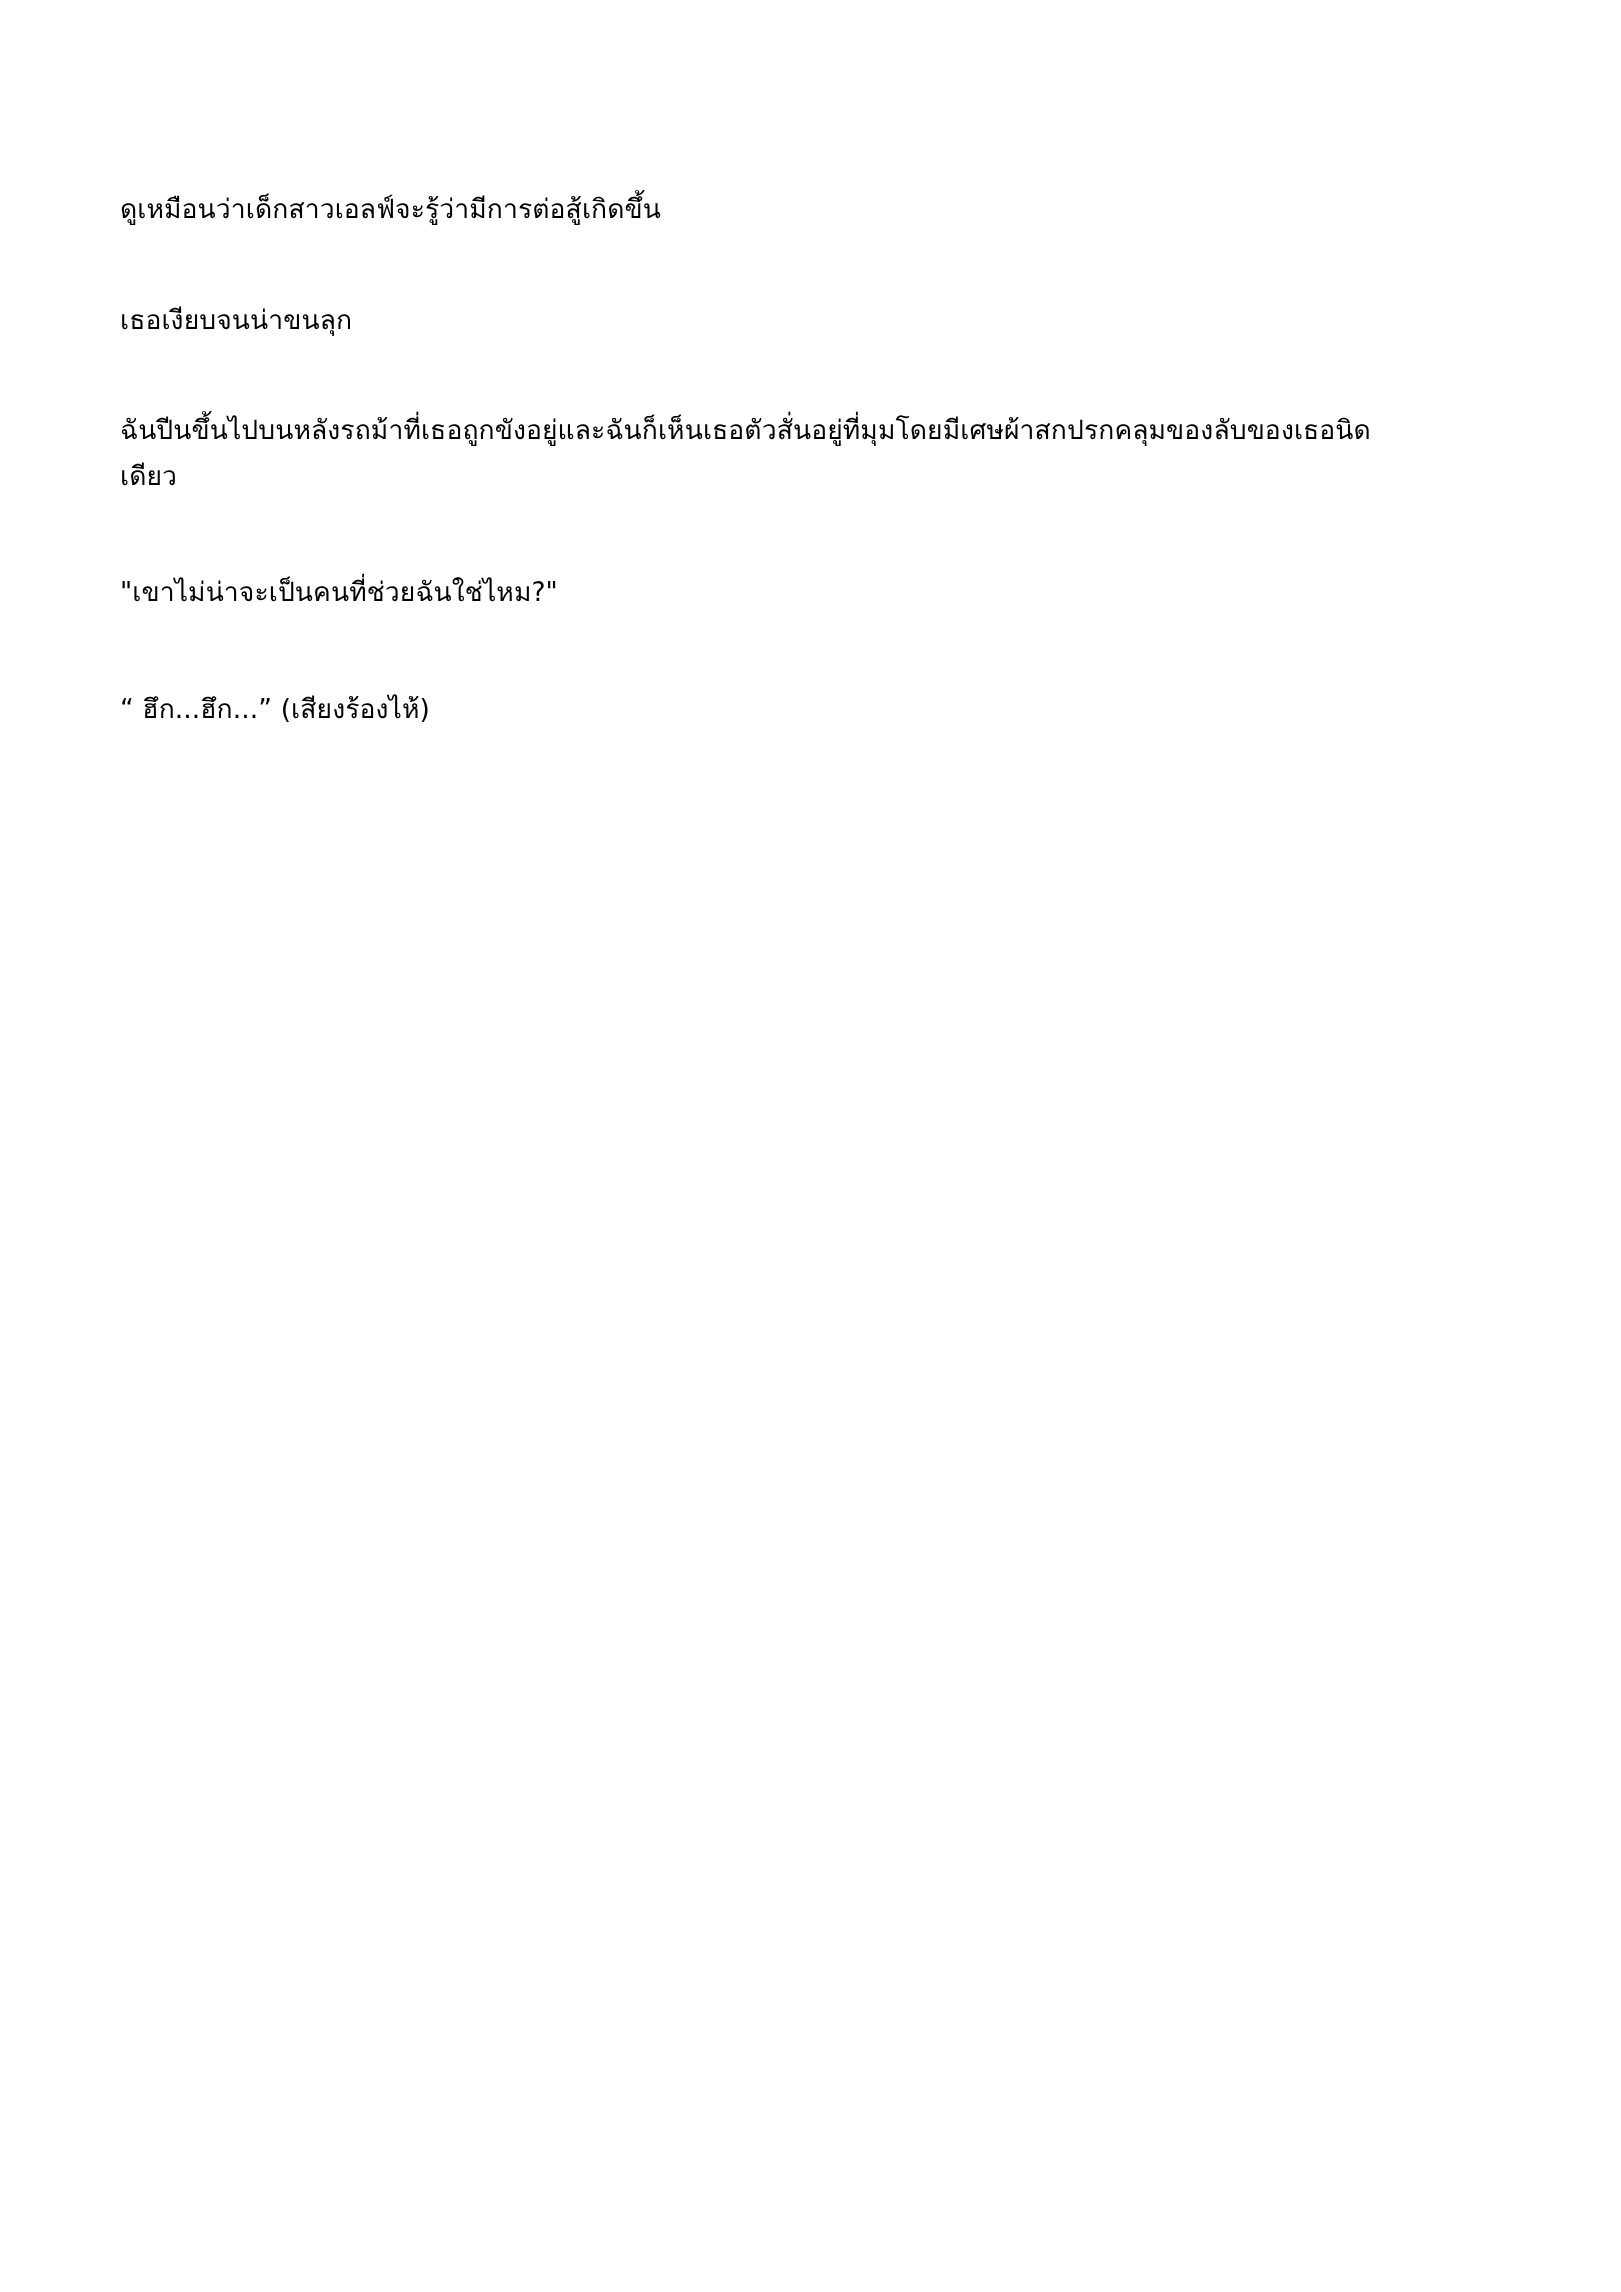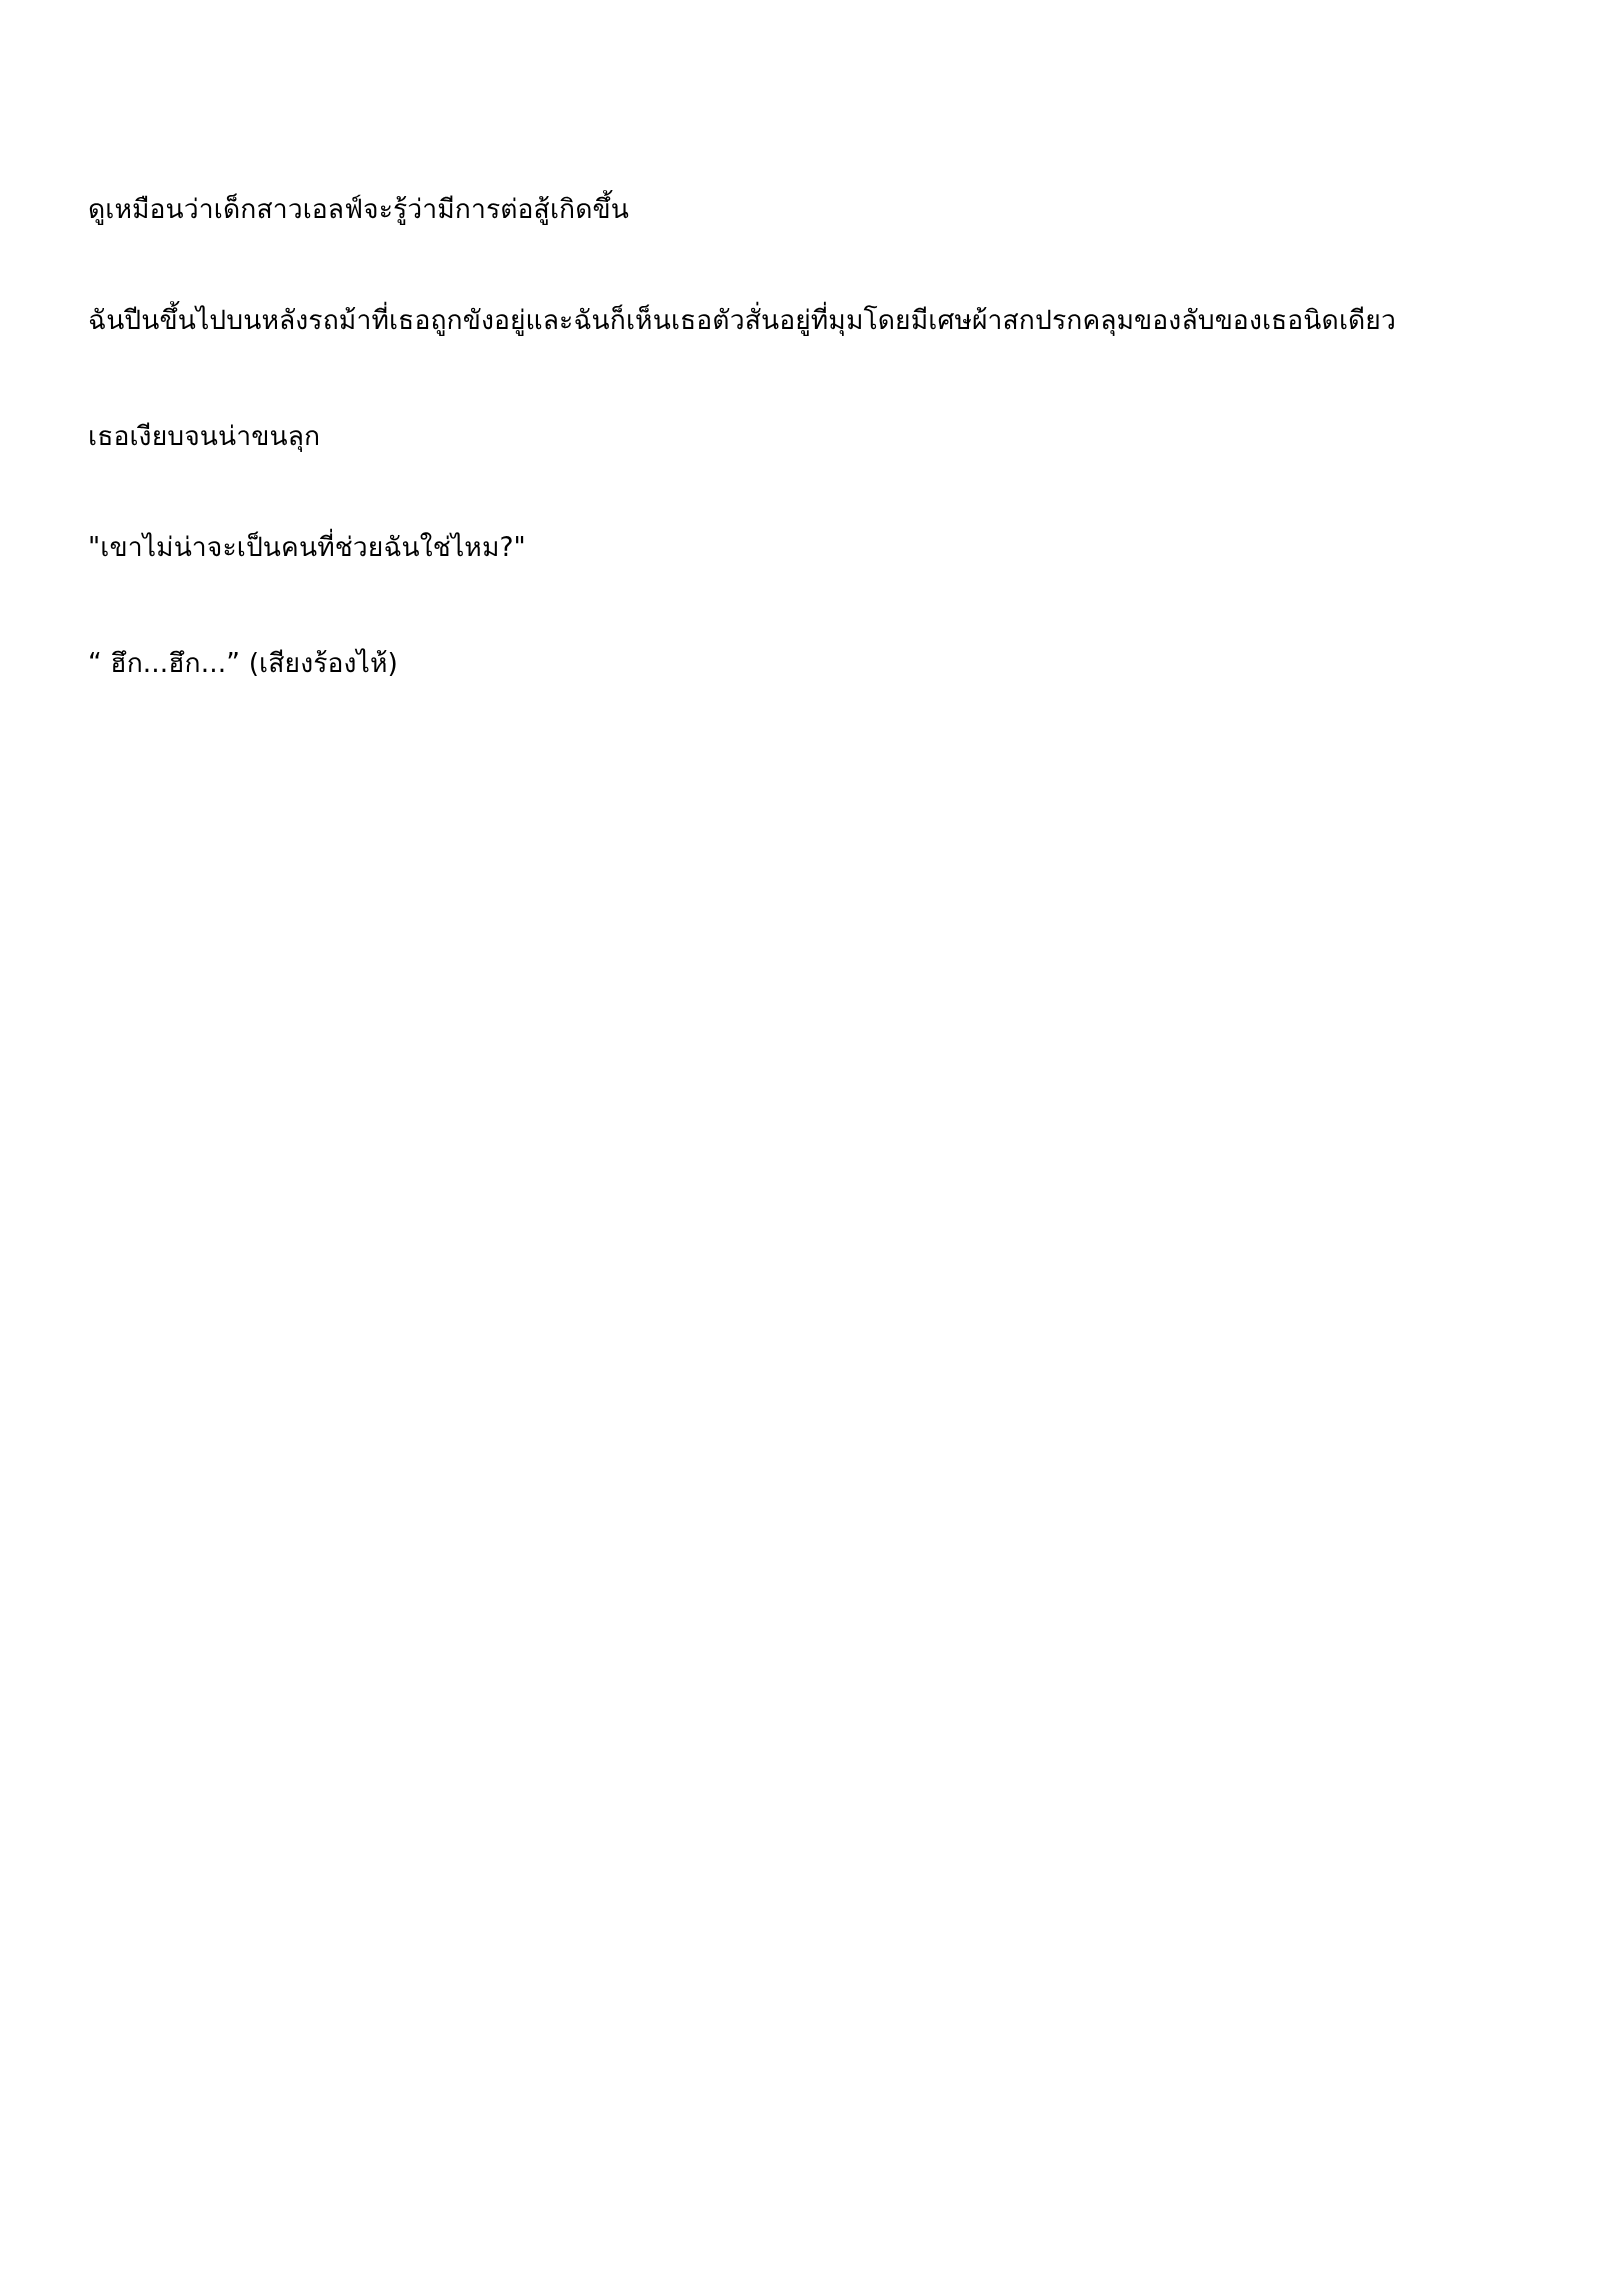--- a/index.html
+++ b/index.html
@@ -13,21 +13,21 @@
     font-family: "DejaVu Sans", "Liberation Sans", sans-serif;
     color: #000000;
     -webkit-font-smoothing: antialiased;
   }
   .page {
     position: relative;
     width: 1621px;
     height: 2293px;
     background: #ffffff;
     box-sizing: border-box;
-    padding: 186px 196px 147px 88px;
+    padding: 186px 196px 147px 120px;
   }
   .doc-body {
     display: block;
   }
   .para {
     font-size: 26.5px;
     line-height: 1.72;
     margin: 0 0 65px 0;
     text-align: left;
     word-break: break-word;
@@ -43,19 +43,19 @@
   .para.gap-xl {
     margin-bottom: 76px;
   }
 </style>
 </head>
 <body>
 
 <div class="page">
   <div class="doc-body">
     <p class="para">ดูเหมือนว่าเด็กสาวเอลฟ์จะรู้ว่ามีการต่อสู้เกิดขึ้น</p>
+    <p class="para">เธอเงียบจนน่าขนลุก</p>
     <p class="para gap-lg">ฉันปีนขึ้นไปบนหลังรถม้าที่เธอถูกขังอยู่และฉันก็เห็นเธอตัวสั่นอยู่ที่มุมโดยมีเศษผ้าสกปรกคลุมของลับของเธอนิดเดียว</p>
-    <p class="para">เธอเงียบจนน่าขนลุก</p>
     <p class="para gap-lg">"เขาไม่น่าจะเป็นคนที่ช่วยฉันใช่ไหม?"</p>
     <p class="para">“ ฮึก...ฮึก...” (เสียงร้องไห้)</p>
   </div>
 </div>
 
 
 </body></html>

